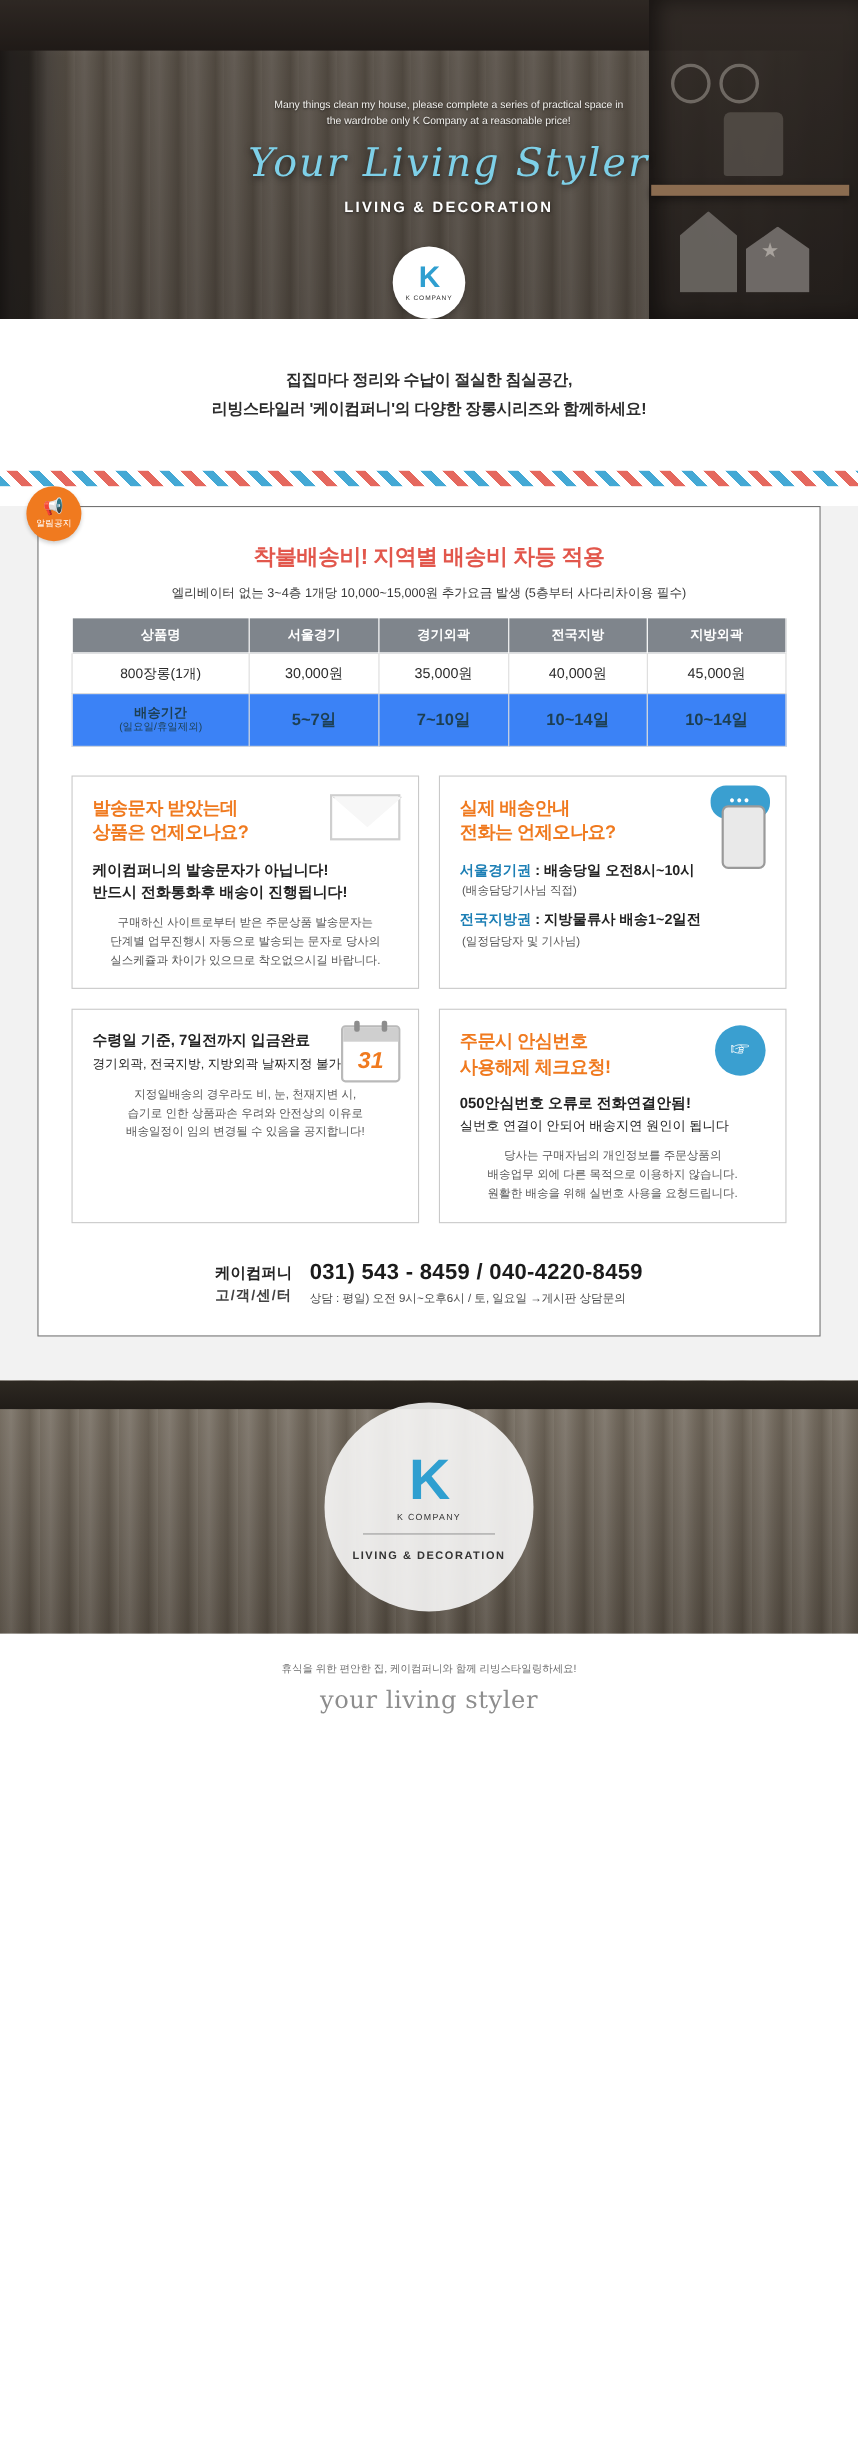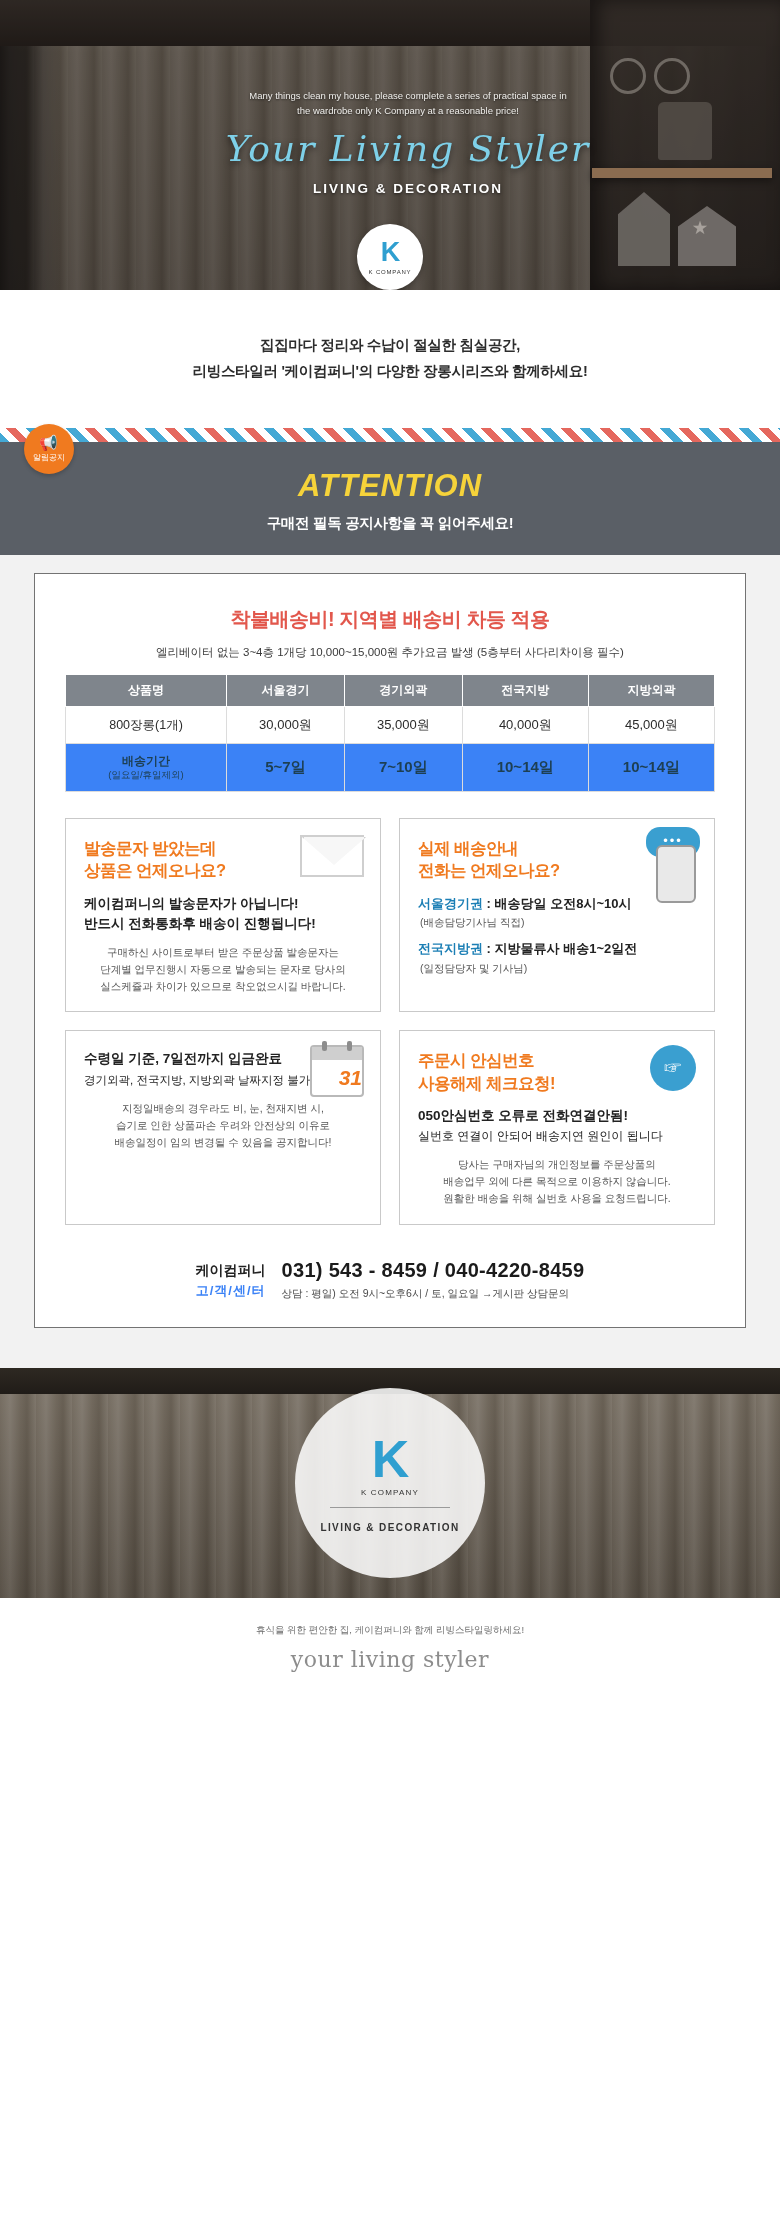--- a/index.html
+++ b/index.html
@@ -290,21 +290,21 @@
     border-left: 7px solid transparent; border-right: 7px solid transparent;
     border-top: 8px solid #3a9fd0;
   }
   .ic-cal {
     position: absolute; right: 16px; top: 14px;
     width: 54px; height: 52px;
     border: 2px solid #b9b9b9; border-radius: 4px; background: #fff;
     text-align: center;
   }
   .ic-cal .top { height: 13px; background: #cfcfcf; }
-  .ic-cal .num { font-size: 21px; font-weight: bold; color: #f07a1f; line-height: 36px; font-style: italic; text-align: right; }
+  .ic-cal .num { font-size: 21px; font-weight: bold; color: #f07a1f; line-height: 36px; font-style: italic; }
   .ic-cal .pin { position: absolute; top: -6px; width: 5px; height: 10px; background: #8d8d8d; border-radius: 2px; }
   .ic-cal .pin.l { left: 10px; }
   .ic-cal .pin.r { right: 10px; }
   .ic-cursor {
     position: absolute; right: 18px; top: 14px;
     width: 46px; height: 46px; border-radius: 50%;
     background: #3a9fd0;
     color: #fff; font-size: 20px; text-align: center; line-height: 46px;
   }
 
@@ -312,21 +312,21 @@
   .contact {
     margin-top: 30px;
     display: flex;
     align-items: center;
     justify-content: center;
     gap: 16px;
     padding-top: 4px;
   }
   .contact-left { text-align: right; line-height: 1.5; }
   .contact-company { font-size: 14px; font-weight: bold; color: #222; }
-  .contact-center-label { font-size: 13px; font-weight: bold; color: #3b82f6; letter-spacing: 1px; }
+  .contact-center-label { font-size: 13px; font-weight: bold; color: #404040; letter-spacing: 1px; }
   .contact-right { text-align: left; }
   .contact-phone { font-size: 20px; font-weight: bold; color: #1b1b1b; letter-spacing: .3px; }
   .contact-hours { font-size: 10.5px; color: #4a4a4a; margin-top: 5px; }
 
   
   .footer { background: #fff; padding: 0; }
   .footer-photo {
     height: 230px;
     position: relative;
     overflow: hidden;
@@ -400,24 +400,20 @@
   </section>
 
   <div class="stripe"></div>
 
   <section class="notice-wrap">
     <div class="notice-badge">
       <div class="horn">📢</div>
       <div class="txt">알림공지</div>
     </div>
 
-    <div class="attention-head">
-      <div class="attention-title">ATTENTION</div>
-      <div class="attention-sub">구매전 필독 공지사항을 꼭 읽어주세요!</div>
-    </div>
 
     <div class="notice-card">
 
       <div class="ship-title">착불배송비! 지역별 배송비 차등 적용</div>
       <div class="ship-note">엘리베이터 없는 3~4층 1개당 10,000~15,000원 추가요금 발생 (5층부터 사다리차이용 필수)</div>
 
       <table class="ship">
         <thead>
           <tr>
             <th>상품명</th>

